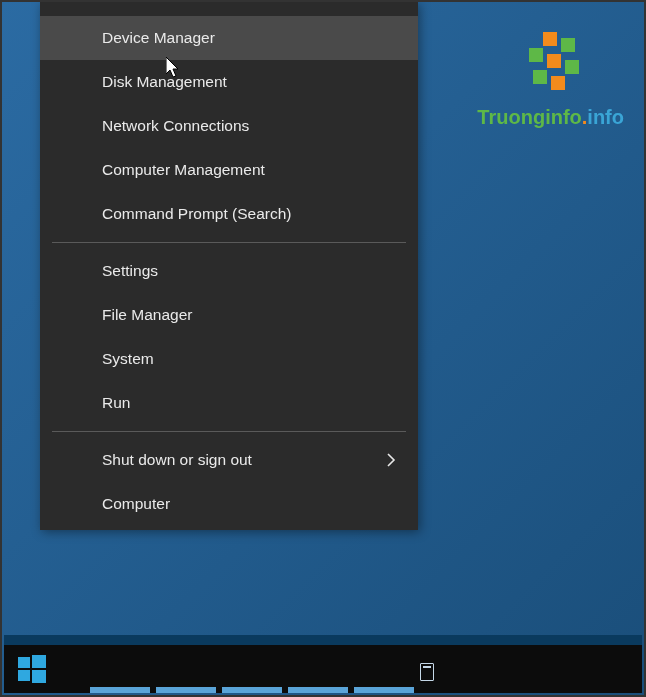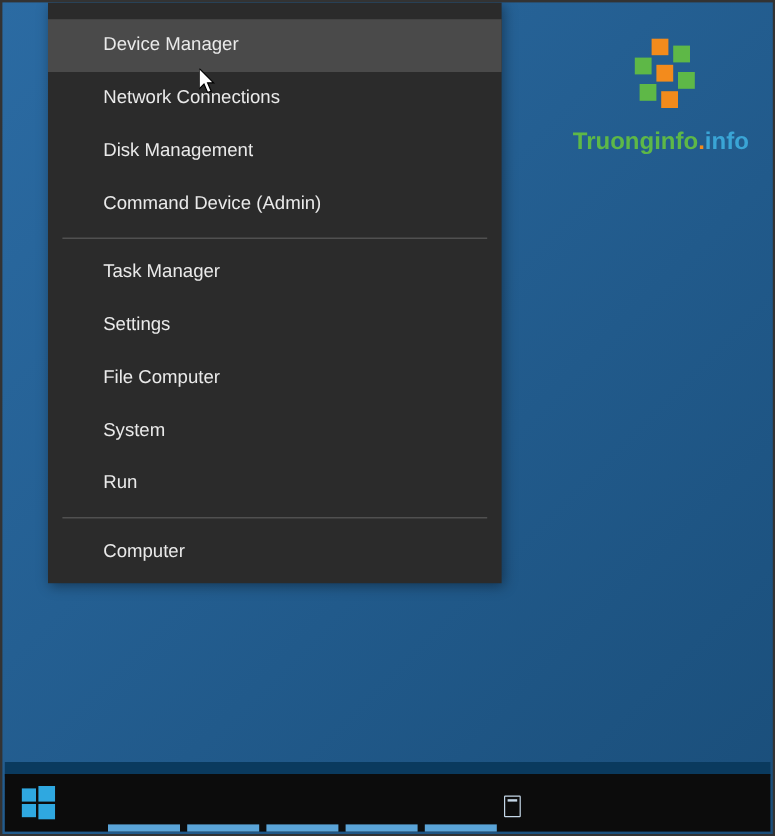--- a/index.html
+++ b/index.html
@@ -51,21 +51,21 @@
       background: #2b2b2b;
       color: #fff;
       padding-top: 0;
       padding-bottom: 4px;
       box-shadow: 2px 2px 10px rgba(0,0,0,0.4);
     }
     .menu-item {
       display: flex;
       align-items: center;
       justify-content: space-between;
-      padding: 13px 20px 13px 46px;
+      padding: 13px 20px 13px 62px;
       font-size: 15.5px;
       font-weight: 300;
       color: #eaeaea;
       cursor: default;
     }
     .menu-item.partial-top {
       padding-top: 0;
       height: 14px;
       overflow: hidden;
       align-items: flex-end;
@@ -174,49 +174,57 @@
 
   <div class="context-menu">
 
     <div class="menu-item partial-top">
       <span>System</span>
     </div>
     <div class="menu-item hovered">
       <span>Device Manager</span>
     </div>
     <div class="menu-item">
+      <span>Disk Management</span>
+    </div>
+    <div class="menu-item">
       <span>Network Connections</span>
     </div>
     <div class="menu-item">
-      <span>Disk Management</span>
-    </div>
-    <div class="menu-item">
-      <span>Command Device (Admin)</span>
+      <span>Computer Management</span>
+    </div>
+    <div class="menu-item">
+      <span>Command Prompt (Search)</span>
     </div>
 
     <div class="menu-separator"></div>
 
     <div class="menu-item">
-      <span>Task Manager</span>
-    </div>
-    <div class="menu-item">
       <span>Settings</span>
     </div>
     <div class="menu-item">
-      <span>File Computer</span>
+      <span>File Manager</span>
     </div>
     <div class="menu-item">
       <span>System</span>
     </div>
     <div class="menu-item">
       <span>Run</span>
     </div>
 
     <div class="menu-separator"></div>
 
+    <div class="menu-item">
+      <span>Shut down or sign out</span>
+      <span class="chevron">
+        <svg width="10" height="14" viewBox="0 0 10 14">
+          <path d="M2 1 L8 7 L2 13" stroke="#e8e8e8" stroke-width="1.6" fill="none"></path>
+        </svg>
+      </span>
+    </div>
     <div class="menu-item">
       <span>Computer</span>
     </div>
   </div>
 
   <div class="cursor">
     <svg width="16" height="22" viewBox="0 0 16 22">
       <path d="M0 0 L0 17 L4 13 L7 20 L10 19 L7 12 L12 12 Z" fill="#fff" stroke="#000" stroke-width="1"></path>
     </svg>
   </div>

